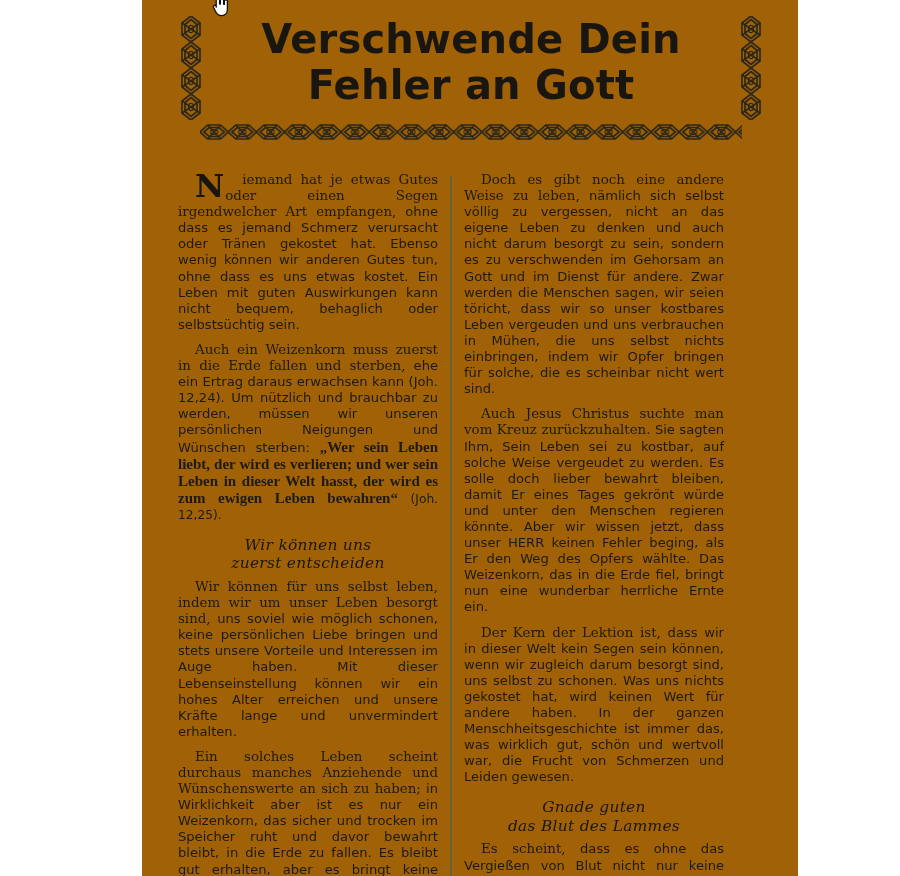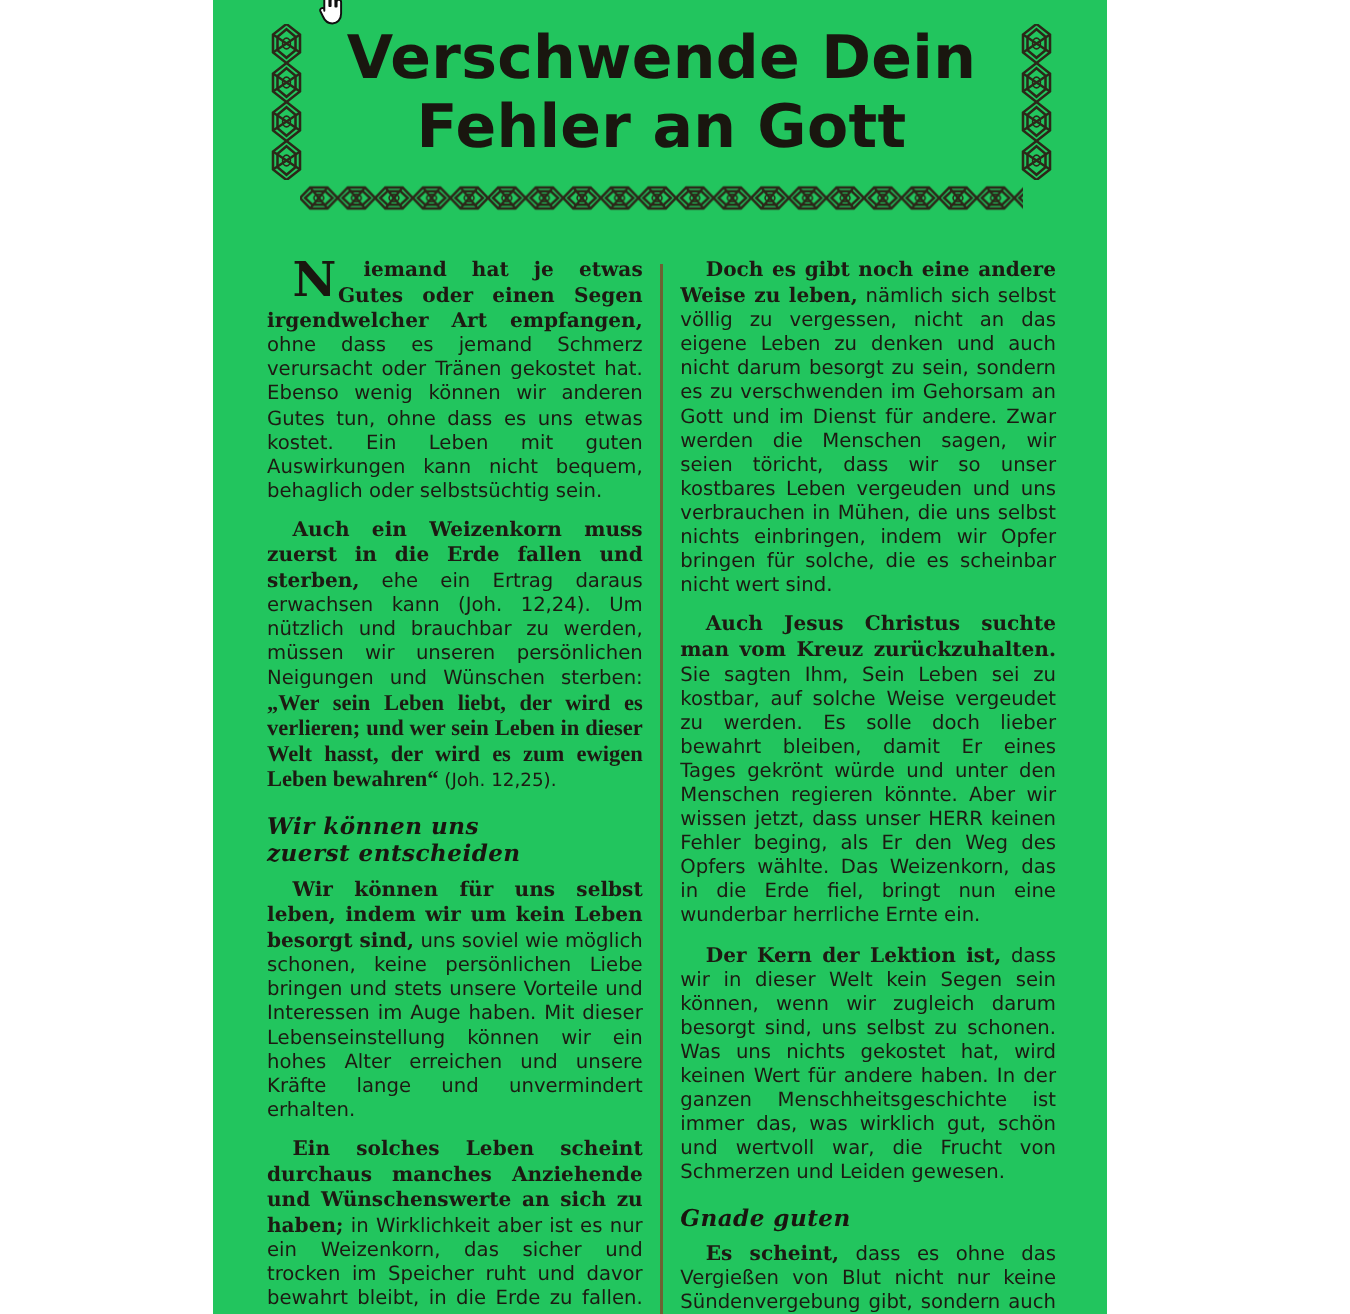--- a/index.html
+++ b/index.html
@@ -14,23 +14,23 @@
     overflow: hidden;
     font-family: "Liberation Sans", sans-serif;
     position: relative;
   }
 
   
   #tract-page {
     position: absolute;
     left: 142px;
     top: 0;
-    width: 596px;
+    width: 656px;
     height: 876px;
-    background: #22c55e;
+    background: #a16207;
     box-sizing: border-box;
     overflow: hidden;
   }
 
   
   .masthead {
     position: relative;
     padding: 22px 0 0 0;
     height: 150px;
     box-sizing: border-box;
@@ -104,21 +104,21 @@
     text-align: justify;
     text-indent: 17px;
     color: #1d1a12;
     hyphens: manual;
   }
   p.body-par:last-child { margin-bottom: 0; }
 
   p.body-par b,
   p.body-par strong {
     font-family: "DejaVu Serif", serif;
-    font-weight: bold;
+    font-weight: normal;
     font-size: 13.4px;
   }
   .scripture {
     font-family: Liberation Serif, serif;
     font-weight: bold;
     font-size: 15px;
   }
   .ref {
     font-family: "DejaVu Sans", sans-serif;
     font-weight: normal;
@@ -136,25 +136,25 @@
     font-size: 32px;
     line-height: 27px;
     padding: 1px 1px 0 0;
     color: #19160f;
   }
 
   
   h2.section-head {
     margin: 13px 0 6px 0;
     font-family: "DejaVu Serif", serif;
-    font-weight: bold;
+    font-weight: normal;
     font-style: italic;
     font-size: 15.4px;
     line-height: 18.5px;
-    text-align: left;
+    text-align: center;
     letter-spacing: 0.3px;
     color: #19160f;
   }
 
   
   #hand-cursor {
     position: absolute;
     left: 210px;
     top: -5px;
     width: 20px;
@@ -228,21 +228,21 @@
       <p class="body-par">
         <b>Auch ein Weizenkorn muss zuerst in die Erde fallen und sterben,</b><span> ehe ein Ertrag daraus erwachsen kann (Joh. 12,24). Um nützlich und brauchbar zu werden, müssen wir unseren persönlichen Neigungen und Wünschen sterben: </span><span class="scripture">„Wer sein Leben liebt, der wird es verlieren; und wer sein Leben in dieser Welt hasst, der wird es zum ewigen Leben bewahren“</span><span class="ref"> (Joh. 12,25).</span>
       </p>
 
       <h2 class="section-head">
         <span>Wir können uns</span><br>
         <span>zuerst entscheiden</span>
       </h2>
 
       <p class="body-par">
-        <b>Wir können für uns selbst leben, indem wir um kein Leben besorgt sind,</b><span> uns soviel wie möglich schonen, keine persönlichen Liebe bringen und stets unsere Vorteile und Interessen im Auge haben. Mit dieser Lebenseinstellung können wir ein hohes Alter erreichen und unsere Kräfte lange und unvermindert erhalten.</span>
+        <b>Wir können für uns selbst leben, indem wir um unser Leben besorgt sind,</b><span> uns soviel wie möglich schonen, keine persönlichen Liebe bringen und stets unsere Vorteile und Interessen im Auge haben. Mit dieser Lebenseinstellung können wir ein hohes Alter erreichen und unsere Kräfte lange und unvermindert erhalten.</span>
       </p>
 
       <p class="body-par">
         <b>Ein solches Leben scheint durchaus manches Anziehende und Wünschenswerte an sich zu haben;</b><span> in Wirklichkeit aber ist es nur ein Weizenkorn, das sicher und trocken im Speicher ruht und davor bewahrt bleibt, in die Erde zu fallen. Es bleibt gut erhalten, aber es bringt keine Frucht. Das Leben, das für sich bleibt und gut gepflegt wird, vermehrt sich nicht. Es wird der Welt kein Segen sein. Es hat keinen Dienst der Liebe hervorgebracht.</span>
       </p>
     </div>
 
     <div class="col-gap">
       <div class="col-divider"></div>
     </div>
@@ -256,20 +256,21 @@
       <p class="body-par">
         <b>Auch Jesus Christus suchte man vom Kreuz zurückzuhalten.</b><span> Sie sagten Ihm, Sein Leben sei zu kostbar, auf solche Weise vergeudet zu werden. Es solle doch lieber bewahrt bleiben, damit Er eines Tages gekrönt würde und unter den Menschen regieren könnte. Aber wir wissen jetzt, dass unser HERR keinen Fehler beging, als Er den Weg des Opfers wählte. Das Weizenkorn, das in die Erde fiel, bringt nun eine wunderbar herrliche Ernte ein.</span>
       </p>
 
       <p class="body-par">
         <b>Der Kern der Lektion ist,</b><span> dass wir in dieser Welt kein Segen sein können, wenn wir zugleich darum besorgt sind, uns selbst zu schonen. Was uns nichts gekostet hat, wird keinen Wert für andere haben. In der ganzen Menschheitsgeschichte ist immer das, was wirklich gut, schön und wertvoll war, die Frucht von Schmerzen und Leiden gewesen.</span>
       </p>
 
       <h2 class="section-head">
         <span>Gnade guten</span><br>
+        <span>das Blut des Lammes</span>
       </h2>
 
       <p class="body-par">
         <b>Es scheint,</b><span> dass es ohne das Vergießen von Blut nicht nur keine Sündenvergebung gibt, sondern auch keinen Fortschritt und kein Wachstum im Glaubensleben (Hebräer 9,22). Die siegreichen Himmelsscharen, die weiße Kleider und</span>
       </p>
     </div>
   </div>
 </div>
 
 <div id="hand-cursor">

